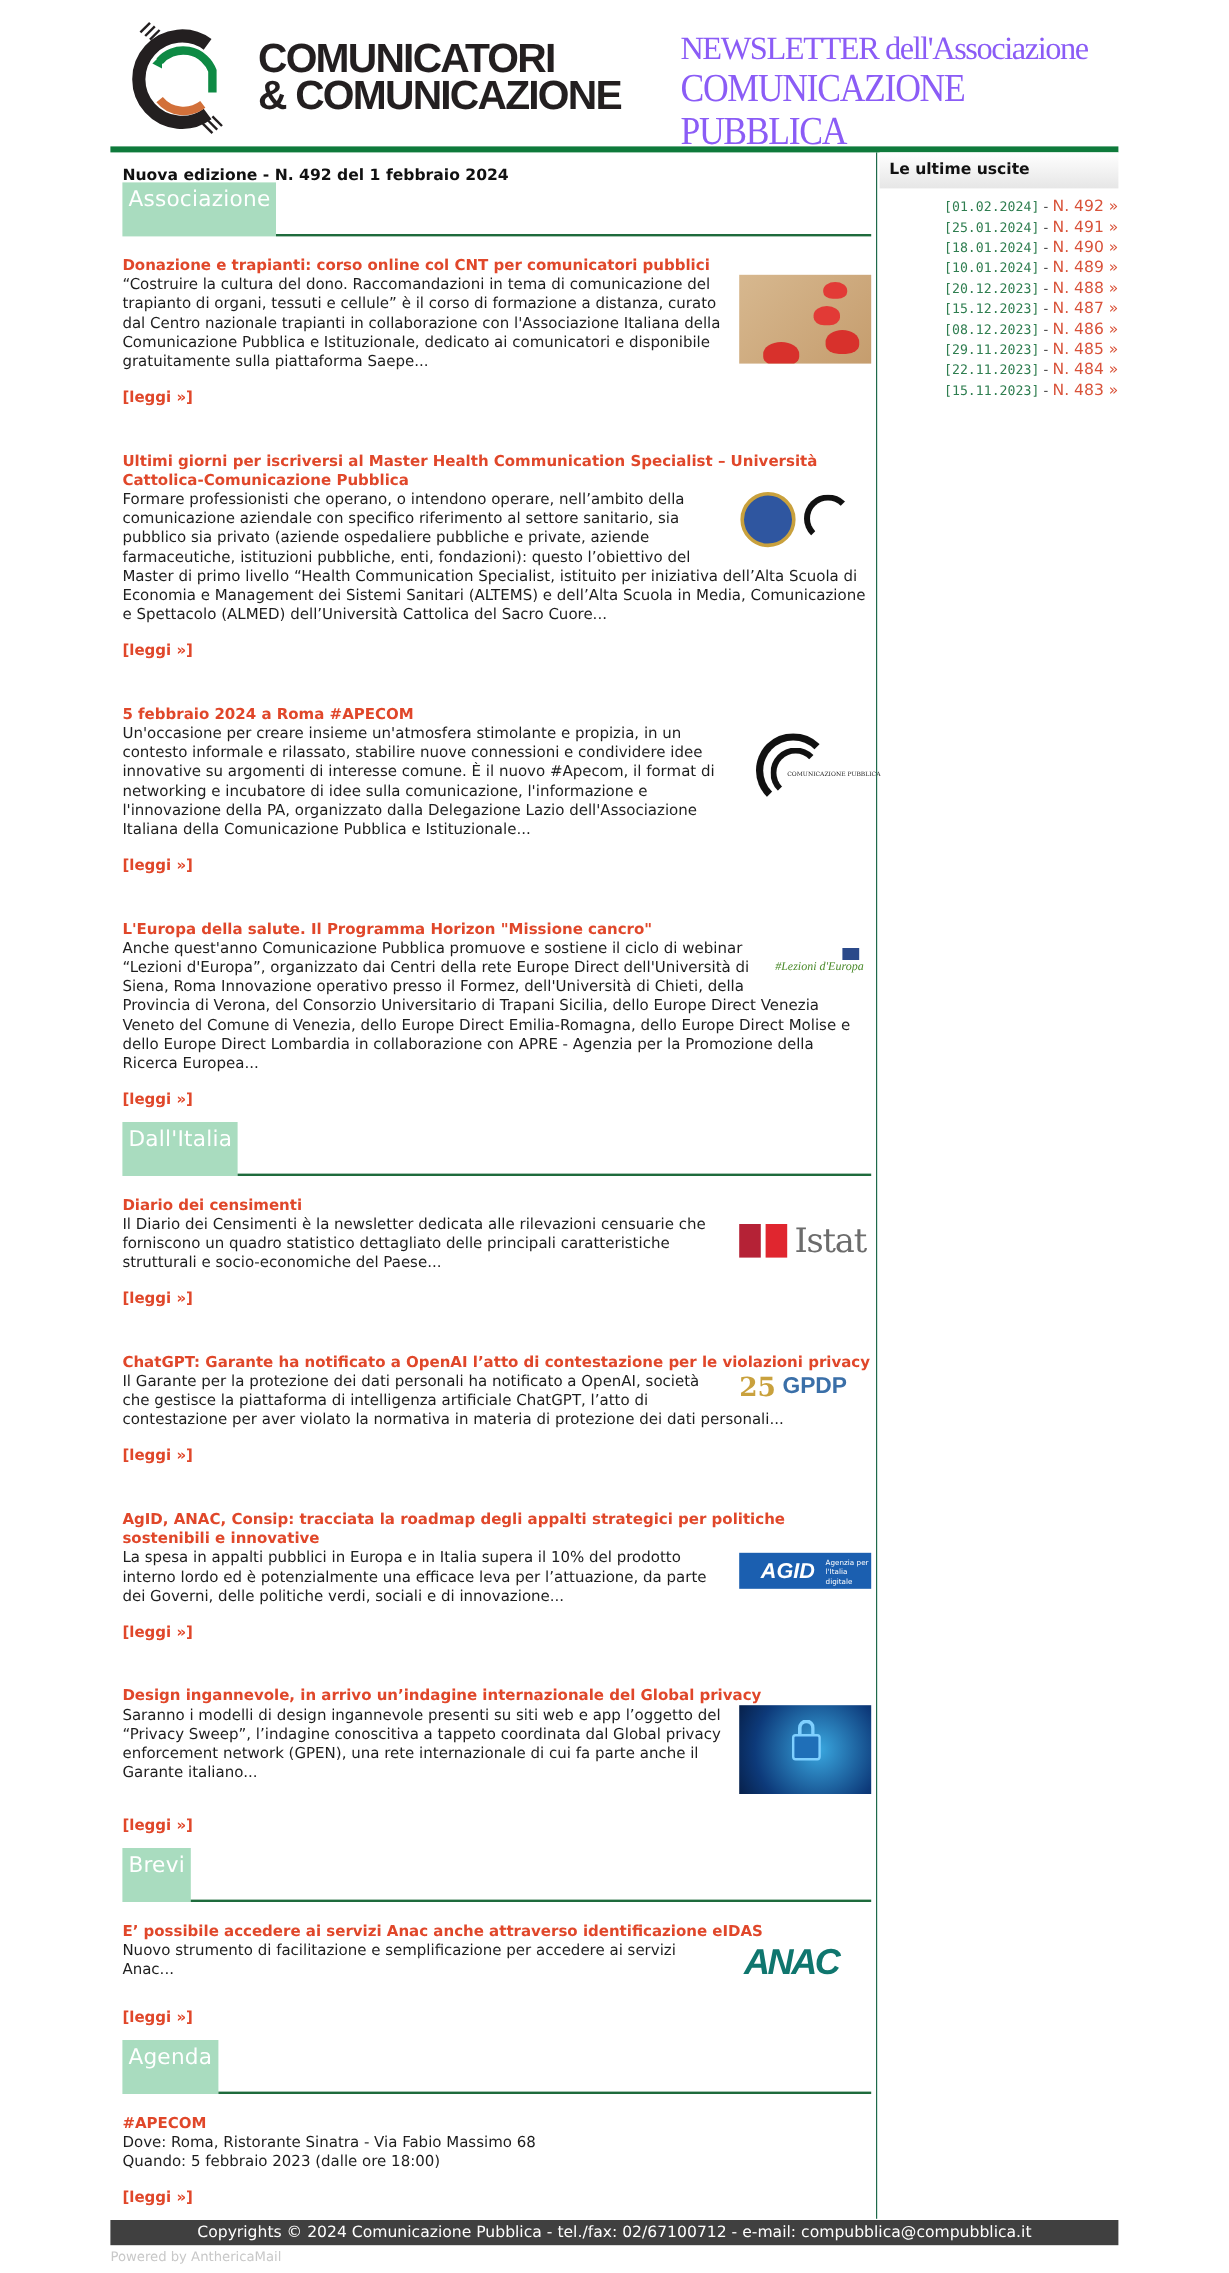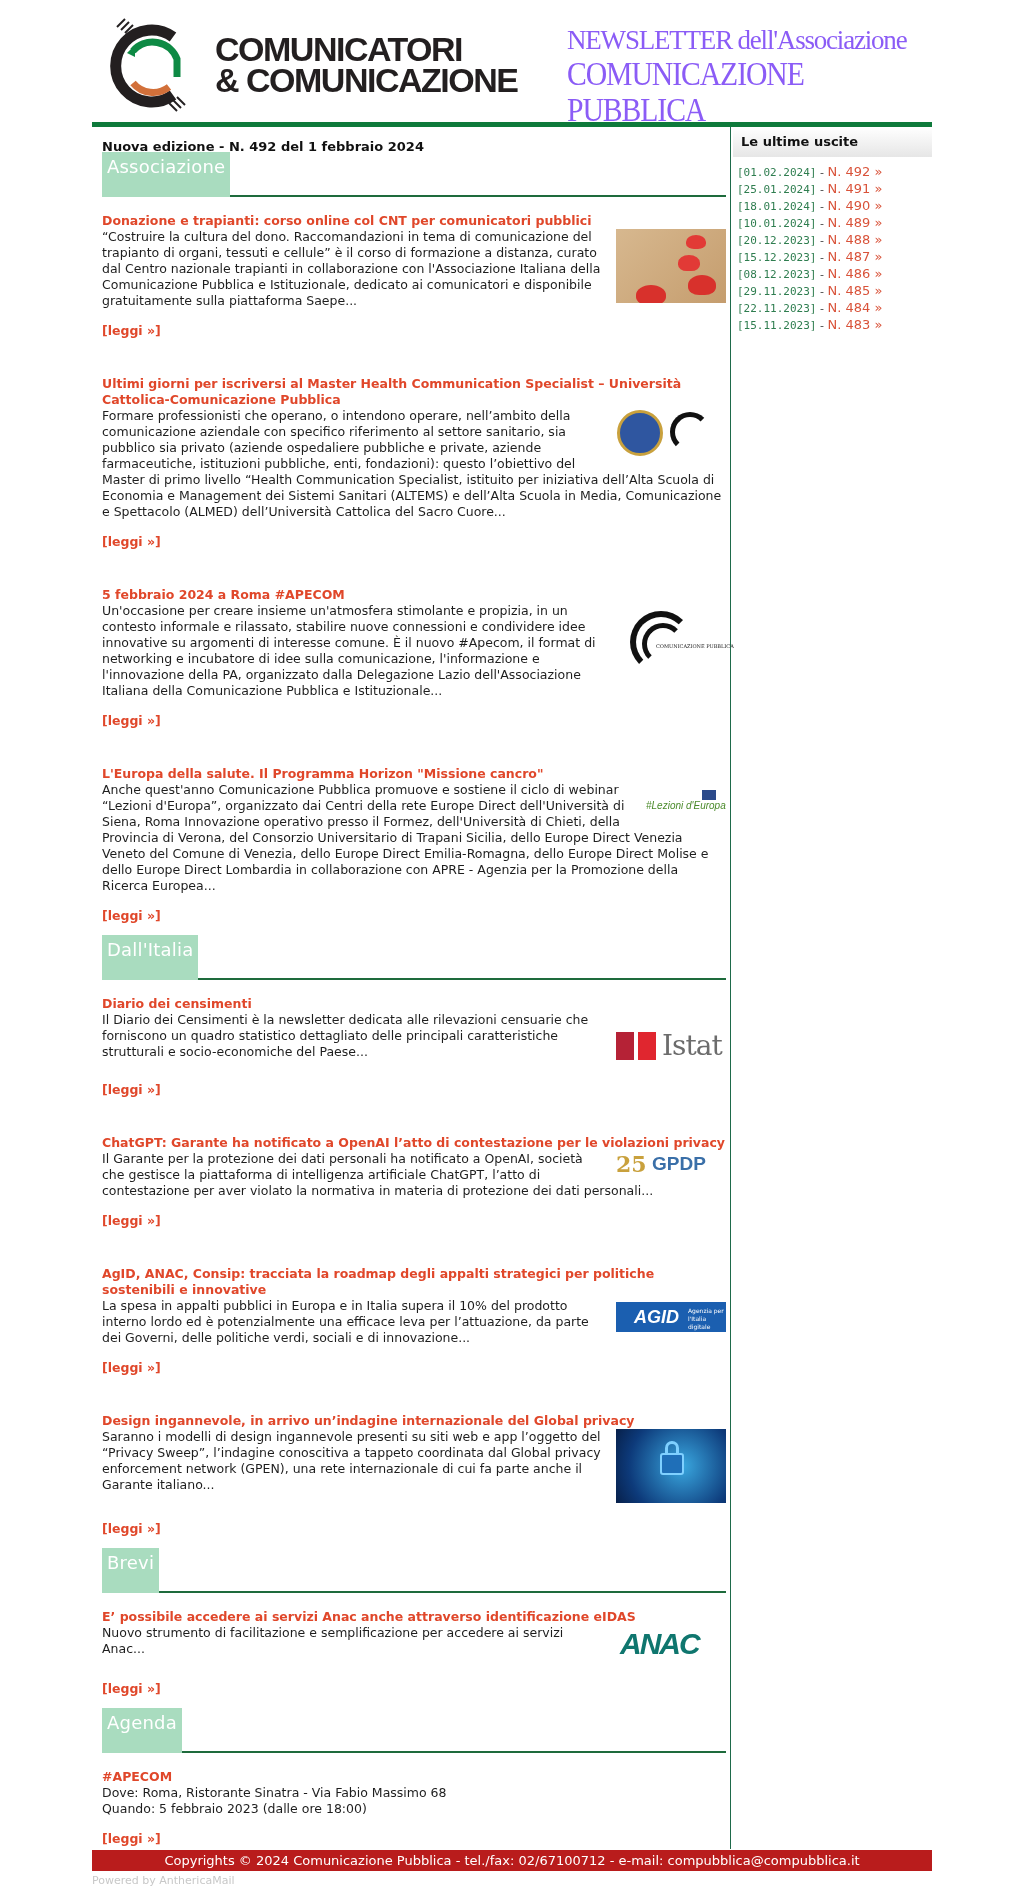--- a/index.html
+++ b/index.html
@@ -26,21 +26,21 @@
   .tagline .l2 { font-size: 33px; line-height: 36px; display: block; transform: scaleX(0.9); transform-origin: left; }
   .top-bar { position: absolute; left: 0; top: 122px; width: 840px; height: 5px; background: #0e7a3b; }
   
   .main { position: absolute; left: 0; top: 127px; width: 638px; }
   .sidebar-line { position: absolute; left: 638px; top: 127px; width: 1px; height: 1722px; background: #1e6a4a; }
   .sidebar { position: absolute; left: 641px; top: 127px; width: 199px; }
   .side-head {
     height: 30px; background: linear-gradient(#ffffff, #e6e6e6);
     font-weight: bold; font-size: 13px; line-height: 30px; padding-left: 8px; color: #111;
   }
-  .side-list { margin-top: 7px; padding-left: 4px; }
+  .side-list { margin-top: 7px; padding-left: 4px; text-align: right; }
   .side-item { font-size: 12px; line-height: 16px; white-space: nowrap; }
   .side-date { font-family: "DejaVu Sans Mono", monospace; font-size: 11px; color: #2e7d4f; }
   .side-sep { color: #444; font-size: 11px; }
   .side-link { color: #d9533a; font-size: 13px; text-decoration: none; }
   
   .edition { font-weight: bold; font-size: 13px; margin: 12px 0 0 10px; color: #111; }
   .section { margin-top: 12px; padding-left: 10px; padding-right: 4px; }
   .sec-head { display: flex; align-items: flex-end; height: 31px; }
   .sec-label {
     background: #a9dcbf; color: #ffffff; font-size: 18px; line-height: 30px;
@@ -50,21 +50,21 @@
   .article { position: relative; margin-top: 16px; padding-right: 0; }
   .art-title { color: #e0472a; font-weight: bold; font-size: 12.5px; line-height: 16px; text-decoration: none; display: block; }
   .art-body { font-size: 12.5px; line-height: 16px; color: #1e1e1e; }
   .art-img { float: right; margin: 2px 0 4px 8px; }
   .art-more { display: block; color: #e0472a; font-weight: bold; font-size: 12.5px; margin-top: 14px; text-decoration: none; }
   .clear { clear: both; }
   .gap { height: 22px; }
   
   .footer {
     position: absolute; left: 0; top: 1850px; width: 840px; height: 21px;
-    background: #b91c1c; color: #ffffff; font-size: 13px; line-height: 21px; text-align: center;
+    background: #404040; color: #ffffff; font-size: 13px; line-height: 21px; text-align: center;
   }
   .powered { position: absolute; left: 0; top: 1874px; width: 840px; text-align: left; font-size: 11px; color: #c8c8c8; }
 </style>
 </head>
 <body>
 
 <div class="wrap">
 
   <div class="header">
     <svg class="logo-mark" viewBox="0 0 92 98">
@@ -136,38 +136,38 @@
         </div>
         <div class="art-body">Un'occasione per creare insieme un'atmosfera stimolante e propizia, in un contesto informale e rilassato, stabilire nuove connessioni e condividere idee innovative su argomenti di interesse comune. È il nuovo #Apecom, il format di networking e incubatore di idee sulla comunicazione, l'informazione e l'innovazione della PA, organizzato dalla Delegazione Lazio dell'Associazione Italiana della Comunicazione Pubblica e Istituzionale...</div>
         <div class="clear"></div>
         <a class="art-more" href="#">[leggi »]</a>
       </div>
       <div class="gap"></div>
 
       <div class="article">
         <a class="art-title" href="#">L'Europa della salute. Il Programma Horizon "Missione cancro"</a>
         <div class="art-img" style="width:80px;height:30px;margin-top:8px;position:relative;">
-          <span style="position:absolute;left:0;top:10px;font-family:Liberation Sans, sans-serif;font-style:italic;font-size:10px;color:#4a8a2a;white-space:nowrap;">#Lezioni d'Europa</span>
+          <span style="position:absolute;left:0;top:10px;font-family:Liberation Serif, serif;font-style:italic;font-size:10px;color:#4a8a2a;white-space:nowrap;">#Lezioni d'Europa</span>
           <span style="position:absolute;left:56px;top:0;width:14px;height:10px;background:#2b4a8a;"></span>
         </div>
         <div class="art-body">Anche quest'anno Comunicazione Pubblica promuove e sostiene il ciclo di webinar “Lezioni d'Europa”, organizzato dai Centri della rete Europe Direct dell'Università di Siena, Roma Innovazione operativo presso il Formez, dell'Università di Chieti, della Provincia di Verona, del Consorzio Universitario di Trapani Sicilia, dello Europe Direct Venezia Veneto del Comune di Venezia, dello Europe Direct Emilia-Romagna, dello Europe Direct Molise e dello Europe Direct Lombardia in collaborazione con APRE - Agenzia per la Promozione della Ricerca Europea...</div>
         <div class="clear"></div>
         <a class="art-more" href="#">[leggi »]</a>
       </div>
     </div>
 
     <div class="section" style="margin-top:26px;">
       <div class="sec-head">
         <span class="sec-label">Dall'Italia</span>
         <span class="sec-rule"></span>
       </div>
 
       <div class="article">
         <a class="art-title" href="#">Diario dei censimenti</a>
-        <div class="art-img" style="width:110px;height:36px;margin-top:16px;position:relative;text-align:right;">
+        <div class="art-img" style="width:110px;height:36px;margin-top:4px;position:relative;text-align:right;">
           <span style="position:absolute;left:0;top:4px;width:18px;height:28px;background:#b52236;"></span>
           <span style="position:absolute;left:22px;top:4px;width:18px;height:28px;background:#e0262f;"></span>
           <span style="position:absolute;left:46px;top:2px;font-family:'DejaVu Serif',serif;font-size:28px;line-height:32px;color:#6c6c6c;letter-spacing:-1px;">Istat</span>
         </div>
         <div class="art-body">Il Diario dei Censimenti è la newsletter dedicata alle rilevazioni censuarie che forniscono un quadro statistico dettagliato delle principali caratteristiche strutturali e socio-economiche del Paese...</div>
         <div class="clear"></div>
         <a class="art-more" href="#">[leggi »]</a>
       </div>
       <div class="gap"></div>
 

